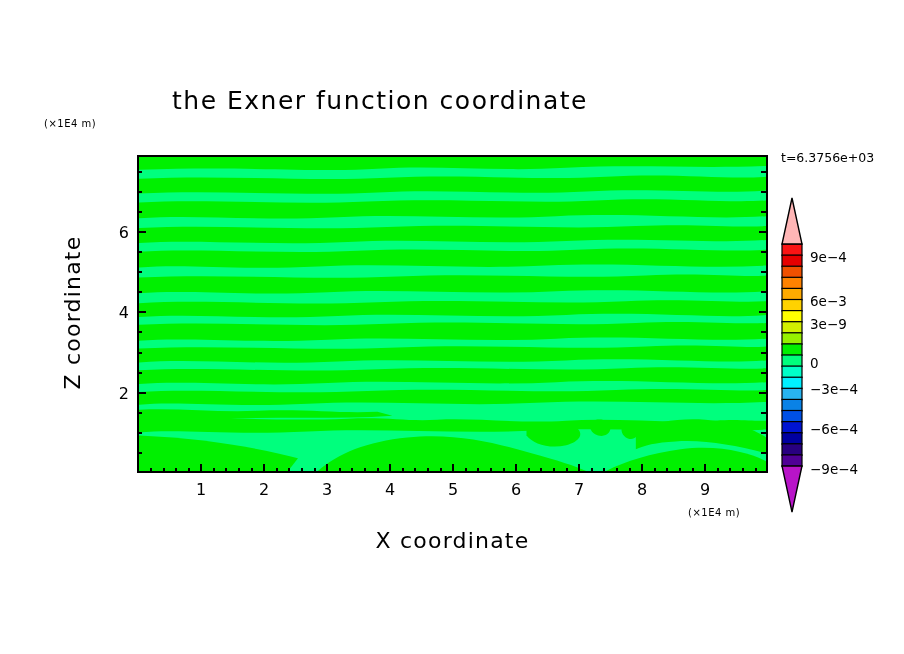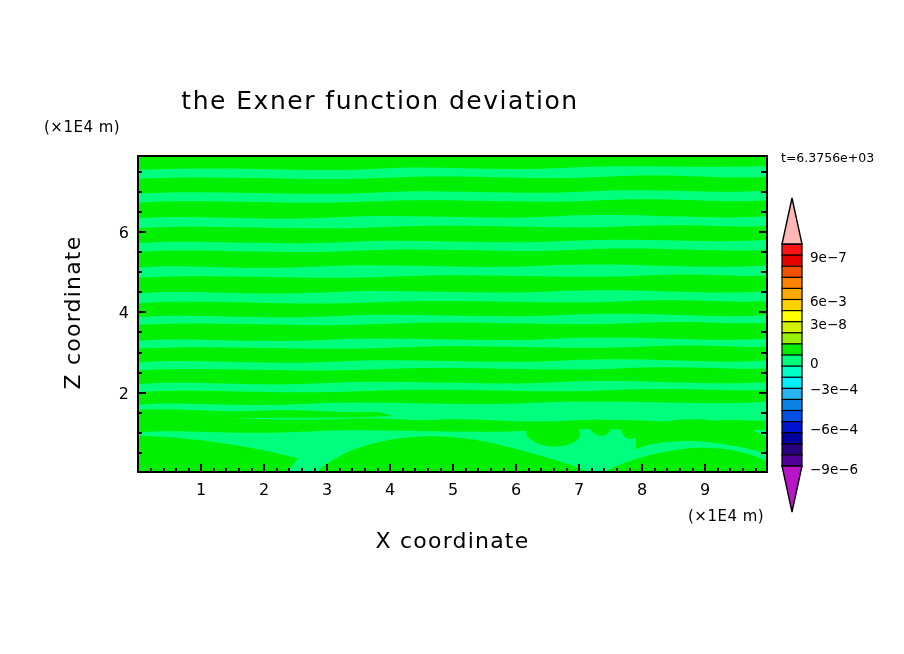--- a/index.html
+++ b/index.html
@@ -10,21 +10,21 @@
 
   
   #plot-title{
     left:0;top:86px;width:760px;text-align:center;
     font-size:25px;letter-spacing:1.5px;font-weight:400;
     font-family:"DejaVu Sans",sans-serif;
     color:#000;white-space:nowrap;
   }
 
   
-  .unit-label{font-size:15px;letter-spacing:.5px;white-space:nowrap;}
+  .unit-label{font-size:10px;letter-spacing:.5px;white-space:nowrap;}
   #z-unit-label{left:44px;top:118px;}
   #x-unit-label{left:688px;top:507px;}
 
   
   #time-annotation{
     left:781px;top:150px;font-size:12.5px;white-space:nowrap;letter-spacing:0px;
   }
 
   
   #plot-frame{
@@ -66,21 +66,21 @@
   #colorbar{left:779px;top:196px;width:26px;height:318px;}
   #colorbar svg{display:block;}
   .cbar-label{
     position:absolute;left:810px;font-size:13.5px;white-space:nowrap;
     letter-spacing:0px;font-family:"DejaVu Sans",sans-serif;
   }
 </style>
 </head>
 <body>
 
-<div class="abs" id="plot-title">the Exner function deviation</div>
+<div class="abs" id="plot-title">the Exner function coordinate</div>
 
 <div class="abs unit-label" id="z-unit-label">(×1E4 m)</div>
 <div class="abs unit-label" id="x-unit-label">(×1E4 m)</div>
 
 <div class="abs" id="time-annotation">t=6.3756e+03</div>
 
 <div class="abs" id="plot-frame">
   <div id="contour-field">
     <svg viewBox="0 0 631 318" preserveAspectRatio="none" xmlns="http://www.w3.org/2000/svg">
       <rect x="0" y="0" width="631" height="318" fill="#00ff7d"></rect>
@@ -248,19 +248,19 @@
         <rect x="3" y="225.60" width="20" height="11.50" fill="#0014d2"></rect>
         <rect x="3" y="236.70" width="20" height="11.50" fill="#0000a0"></rect>
         <rect x="3" y="247.80" width="20" height="11.50" fill="#280080"></rect>
         <rect x="3" y="258.90" width="20" height="11.50" fill="#500096"></rect>
       </g>
     <polygon id="cbar-over" points="13,2 23,48 3,48" stroke="#000" stroke-width="1.4" fill="#ffb6b6"></polygon>
     <polygon id="cbar-under" points="13,316 3,270 23,270" stroke="#000" stroke-width="1.4" fill="#b814c8"></polygon>
   </svg>
 </div>
 
-<div class="cbar-label" style="top:249px;">9e−7</div>
+<div class="cbar-label" style="top:249px;">9e−4</div>
 <div class="cbar-label" style="top:293px;">6e−3</div>
-<div class="cbar-label" style="top:316px;">3e−8</div>
+<div class="cbar-label" style="top:316px;">3e−9</div>
 <div class="cbar-label" style="top:355px;">0</div>
 <div class="cbar-label" style="top:381px;">−3e−4</div>
 <div class="cbar-label" style="top:421px;">−6e−4</div>
-<div class="cbar-label" style="top:461px;">−9e−6</div>
+<div class="cbar-label" style="top:461px;">−9e−4</div>
 
 </body></html>

